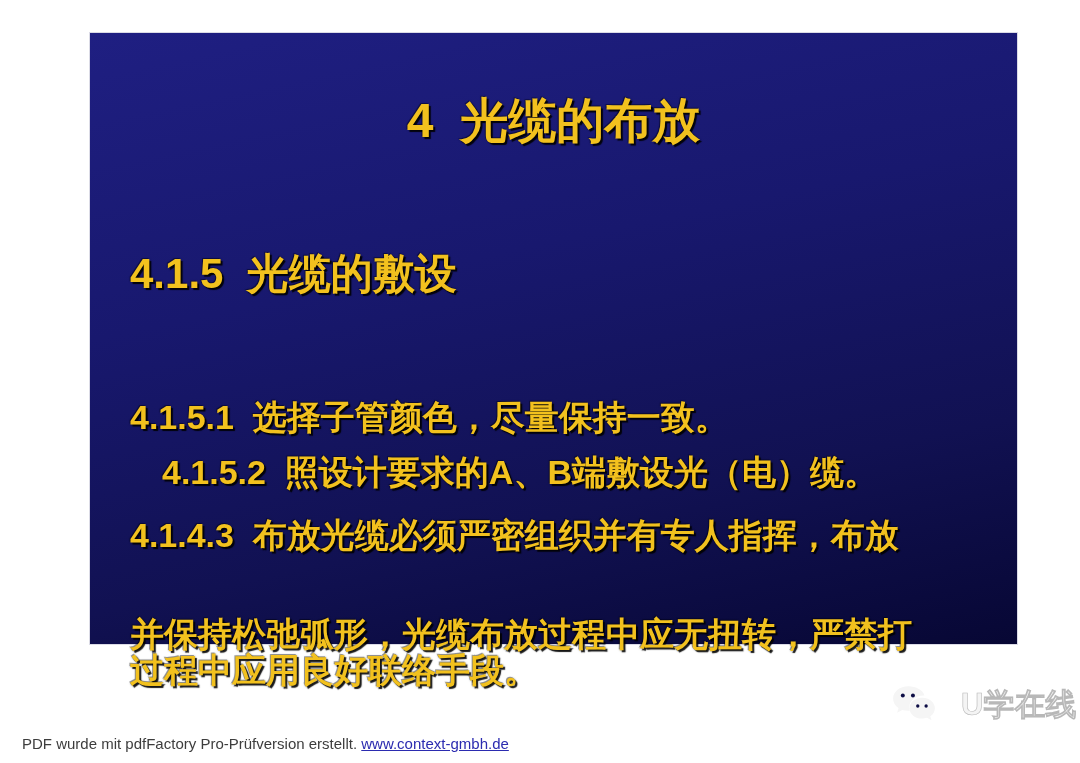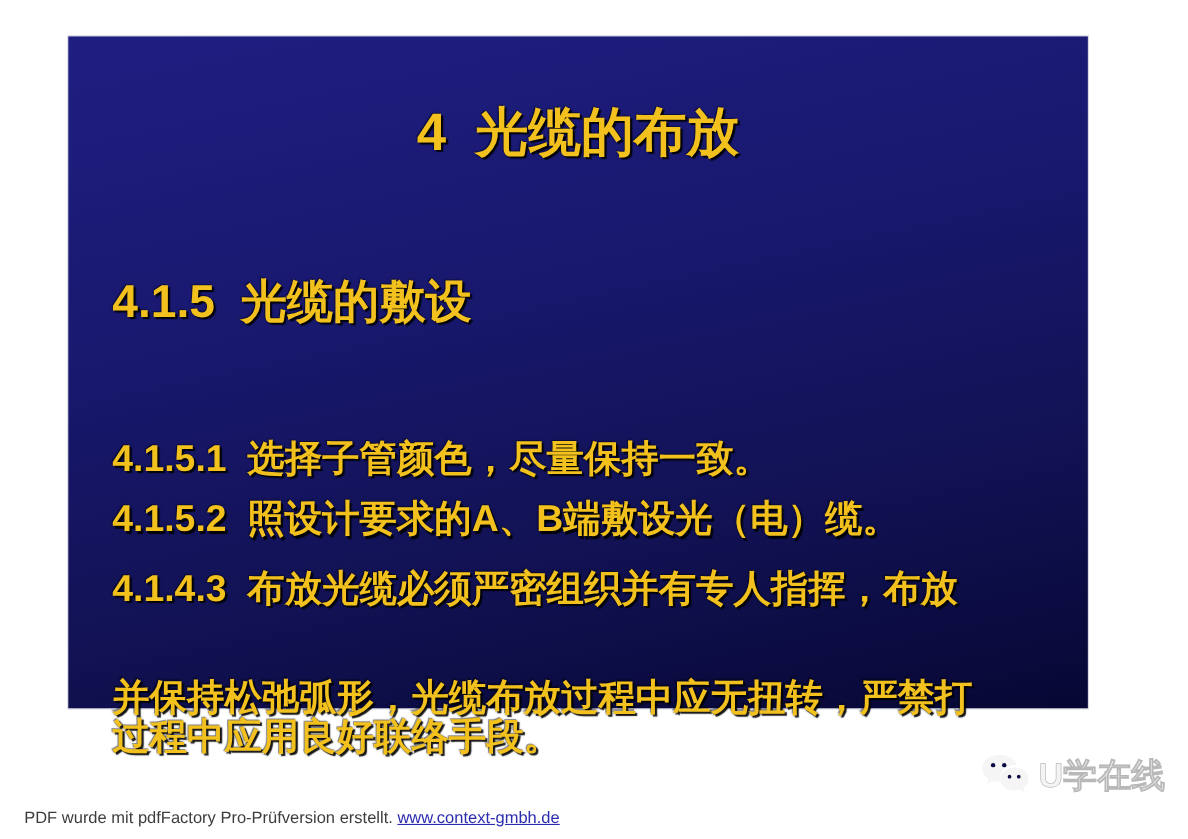--- a/index.html
+++ b/index.html
@@ -2,21 +2,21 @@
 <html><head>
 <meta charset="utf-8">
 <style>
   html,body{margin:0;padding:0;}
   body{
     width:1080px;height:763px;position:relative;overflow:hidden;
     background:#ffffff;
     font-family:"Liberation Sans","DejaVu Sans",sans-serif;
   }
   .slide{
-    position:absolute;left:62px;top:33px;width:927px;height:611px;
+    position:absolute;left:90px;top:33px;width:927px;height:611px;
     background:linear-gradient(168deg,#1f1f82 0%,#18186e 38%,#111152 72%,#070734 100%);
     outline:1px solid rgba(190,190,210,0.55);
   }
   .gold{
     color:#f2c11e;
     font-weight:bold;
     white-space:pre;
     text-shadow:2px 2px 1px rgba(0,0,0,0.9),-1px -1px 0 rgba(0,0,0,0.35),0 0 2px rgba(0,0,0,0.5);
   }
   .slide-title{
@@ -29,26 +29,26 @@
   }
   .slide-subheading{
     position:absolute;top:218px;left:40px;
     font-size:42px;line-height:1.1;
   }
   .para{
     position:absolute;left:40px;
     font-size:34px;line-height:45px;
   }
   .para-0{top:272px;}
-  .para-1{top:327px;}
+  .para-1{top:327px;margin-left:32px;}
   .para-2{top:390px;}
   .para-3{top:489px;}
   .watermark{
     position:absolute;left:891px;top:684px;
-    display:flex;align-items:center;gap:7px;
+    display:flex;align-items:center;gap:24px;
     pointer-events:none;
   }
   .watermark-label{
     font-size:31px;font-weight:bold;
     color:rgba(243,243,243,0.95);
     -webkit-text-stroke:0.6px #b8b8b8;
     white-space:pre;
   }
   .footer{
     position:absolute;left:22px;top:735px;

